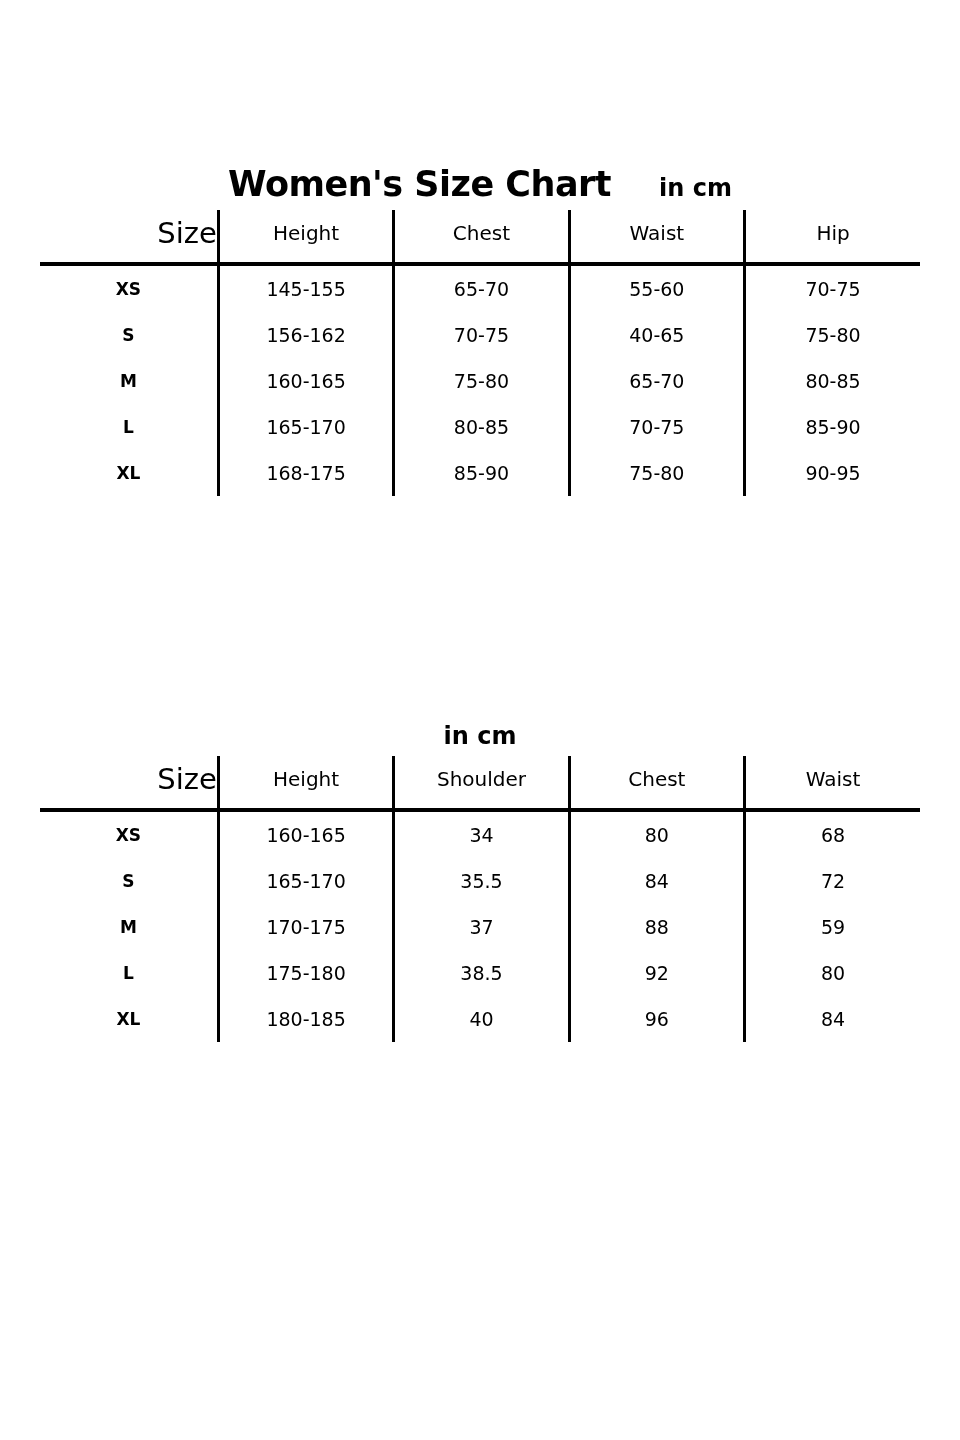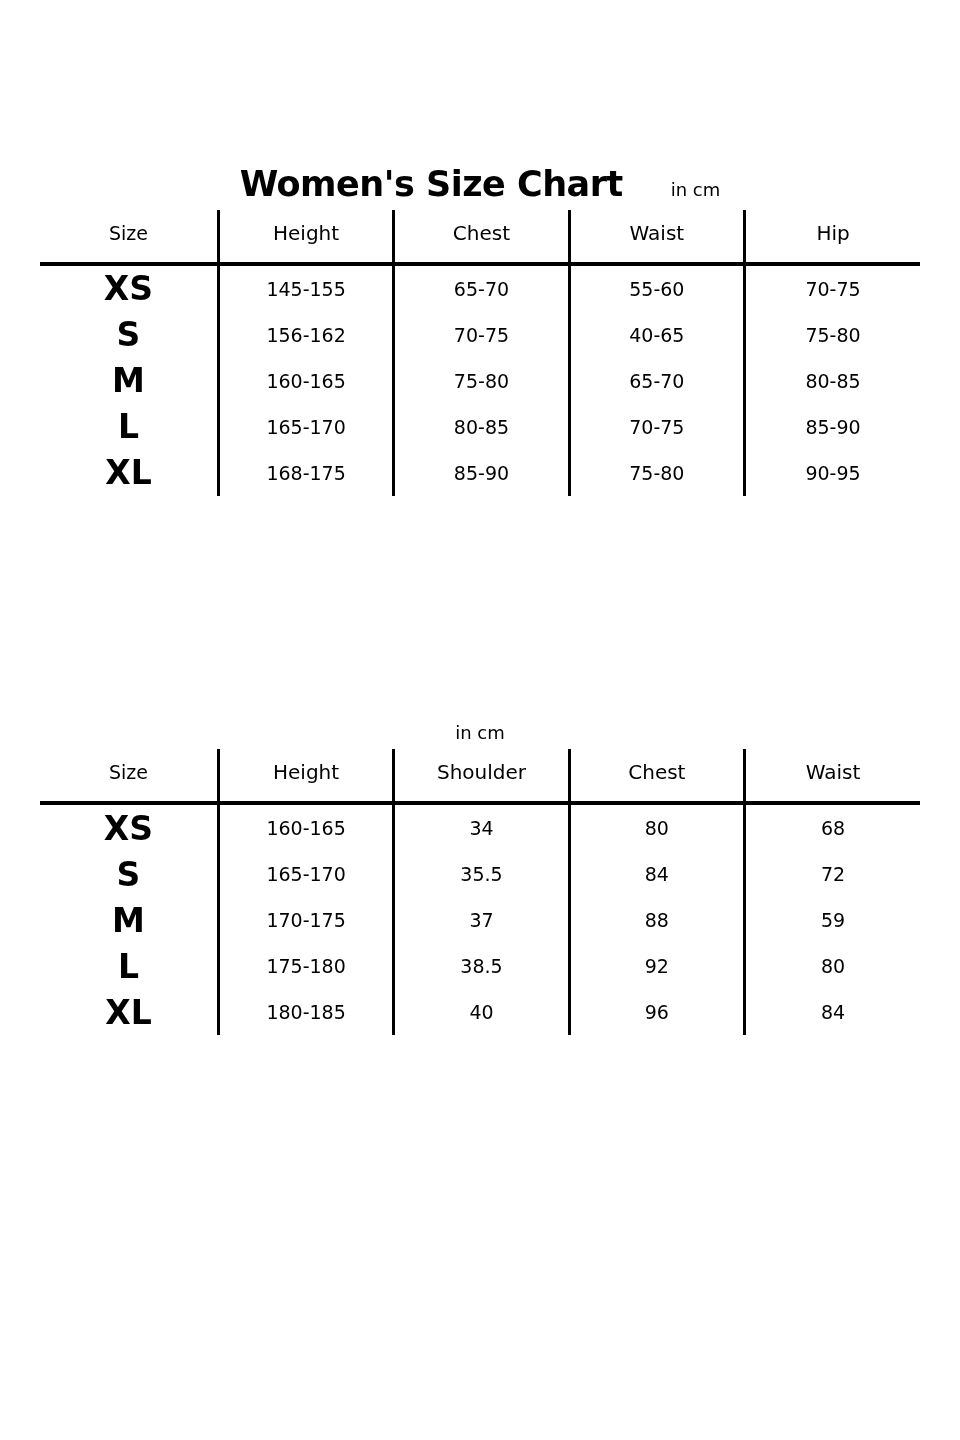--- a/index.html
+++ b/index.html
@@ -31,22 +31,22 @@
     gap: 48px;
     margin-bottom: 6px;
   }
   .chart-title {
     font-size: 35px;
     font-weight: bold;
     letter-spacing: -0.5px;
     line-height: 1.1;
   }
   .chart-unit {
-    font-size: 18px;
-    font-weight: normal;
+    font-size: 24px;
+    font-weight: bold;
     letter-spacing: 0px;
   }
 
   table.size-table {
     border-collapse: collapse;
     margin: 0 auto;
     table-layout: fixed;
     width: 880px;
   }
   table.size-table col.c-size   { width: 178px; }
@@ -61,39 +61,40 @@
     font-weight: normal;
   }
 
   
   table.size-table thead th {
     font-size: 20px;
     font-weight: normal;
     padding-bottom: 6px;
   }
   table.size-table thead th.hdr-size {
-    font-size: 19px;
+    font-size: 29px;
+    text-align: right;
   }
   
   table.size-table th + th,
   table.size-table td + td {
     border-left: 3px solid #000000;
   }
   
 
   table.size-table thead tr {
     border-bottom: 4px solid #000000;
   }
 
   table.size-table tbody td {
     font-size: 19px;
   }
   table.size-table tbody td.sz {
     font-weight: bold;
-    font-size: 33px;
+    font-size: 17px;
     border-left: none;
   }
 
   
   table.size-table tr > *:last-child {
     border-left: 3px solid #000000;
   }
 </style>
 </head>
 <body>

